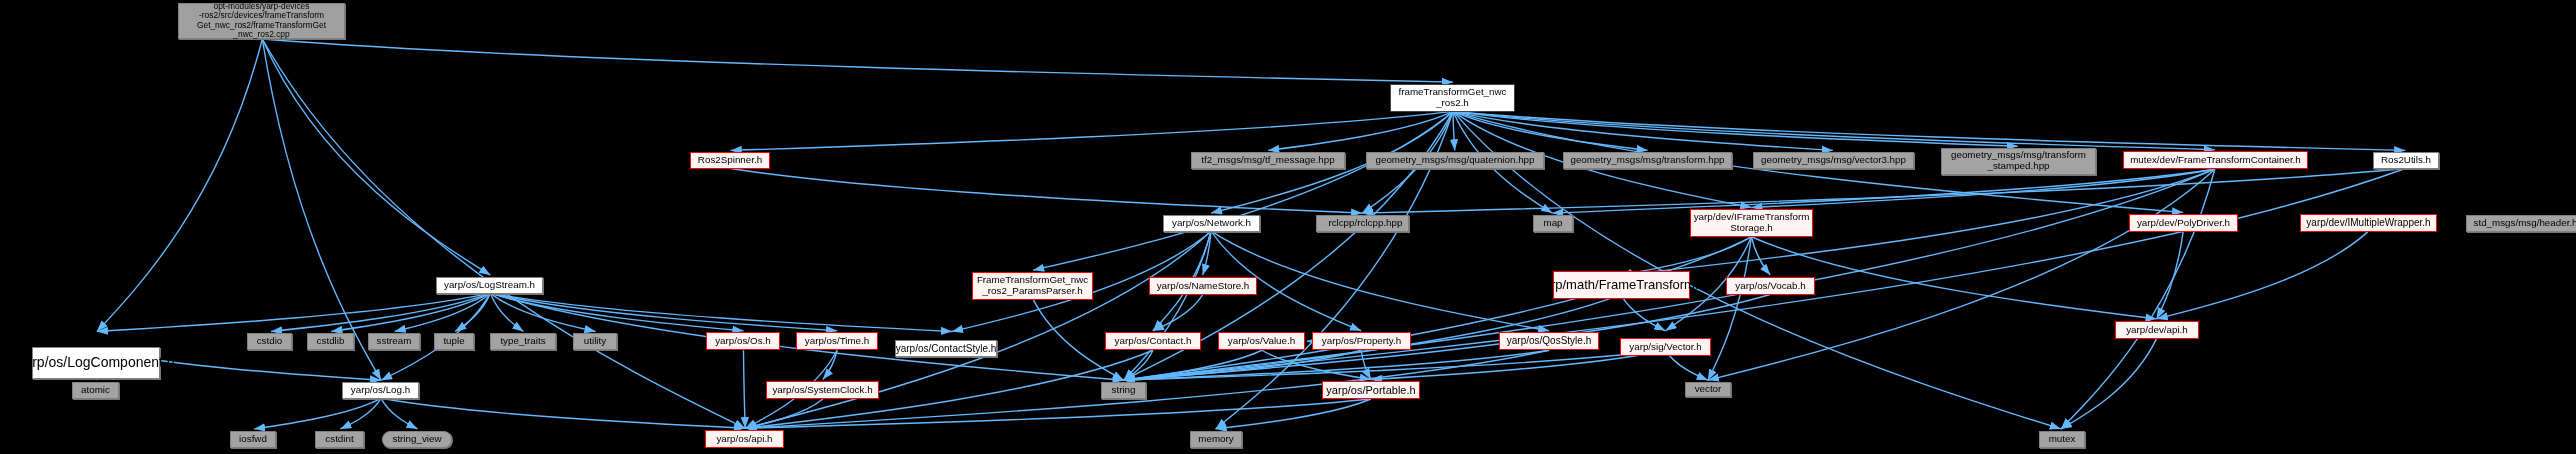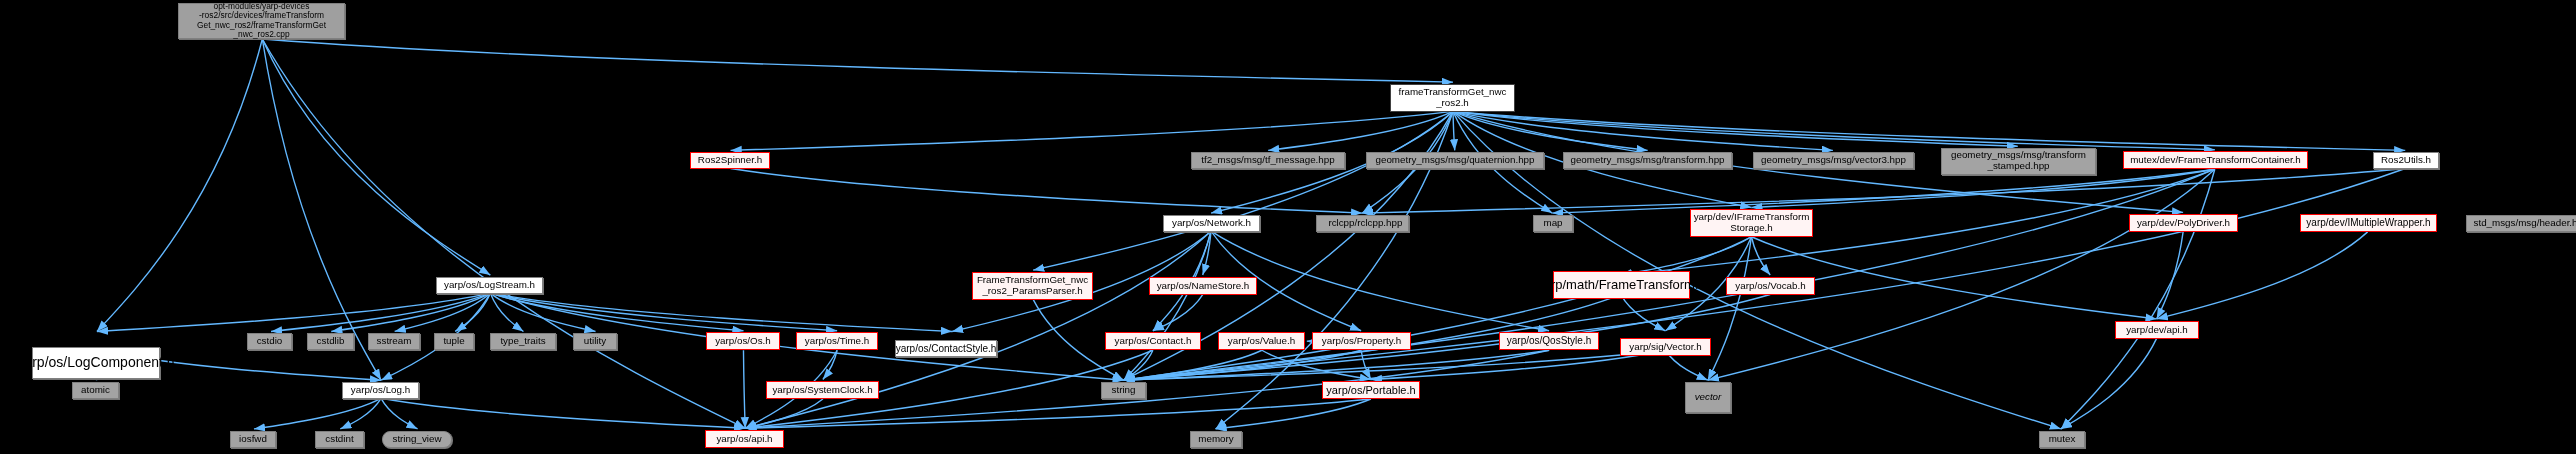--- a/index.html
+++ b/index.html
@@ -166,21 +166,21 @@
       <div class="node n-hdr" style="left: 1105px; top: 332px; width: 96px; height: 18px; font-size: 9.8px;">yarp/os/Contact.h</div>
       <div class="node n-hdr" style="left: 1218px; top: 332px; width: 87px; height: 18px; font-size: 9.8px;">yarp/os/Value.h</div>
       <div class="node n-hdr" style="left: 1312px; top: 332px; width: 99px; height: 18px; font-size: 9.8px;">yarp/os/Property.h</div>
       <div class="node n-hdr" style="left: 1499px; top: 332px; width: 100px; height: 18px; font-size: 10px;">yarp/os/QosStyle.h</div>
       <div class="node n-hdr" style="left: 1620px; top: 332px; width: 91px; height: 18px; font-size: 9.8px; margin-top: 6px;">yarp/sig/Vector.h</div>
       <div class="node n-sys" style="left: 72px; top: 382px; width: 47px; height: 17.4px; font-size: 9.8px;">atomic</div>
       <div class="node n-plain" style="left: 342px; top: 382px; width: 77px; height: 16.7px; font-size: 9.8px;">yarp/os/Log.h</div>
       <div class="node n-hdr" style="left: 766px; top: 381px; width: 113px; height: 18px; font-size: 9.8px;">yarp/os/SystemClock.h</div>
       <div class="node n-sys" style="left: 1101px; top: 382px; width: 45px; height: 17.4px; font-size: 9.8px;">string</div>
       <div class="node n-hdr" style="left: 1322px; top: 381px; width: 98px; height: 18px; font-size: 11px;">yarp/os/Portable.h</div>
-      <div class="node n-sys" style="left: 1685px; top: 382px; width: 46px; height: 31px; font-size: 9.8px; font-style: italic;">vector</div>
+      <div class="node n-sys" style="left: 1685px; top: 382px; width: 46px; height: 15px; font-size: 9.8px;">vector</div>
       <div class="node n-sys" style="left: 230px; top: 431px; width: 46px; height: 17.4px; font-size: 9.8px;">iosfwd</div>
       <div class="node n-sys" style="left: 315px; top: 431px; width: 49px; height: 17.4px; font-size: 9.8px;">cstdint</div>
       <div class="node n-sys" style="left: 382px; top: 431px; width: 70px; height: 17.4px; font-size: 9.8px; border-radius: 8px;">string_view</div>
       <div class="node n-hdr" style="left: 705px; top: 430px; width: 79px; height: 18px; font-size: 9.8px;">yarp/os/api.h</div>
       <div class="node n-sys" style="left: 1190px; top: 431px; width: 52px; height: 17.4px; font-size: 9.8px;">memory</div>
       <div class="node n-sys" style="left: 2039px; top: 431px; width: 46px; height: 17.4px; font-size: 9.8px;">mutex</div>
     </div>
 </div>
 
 

